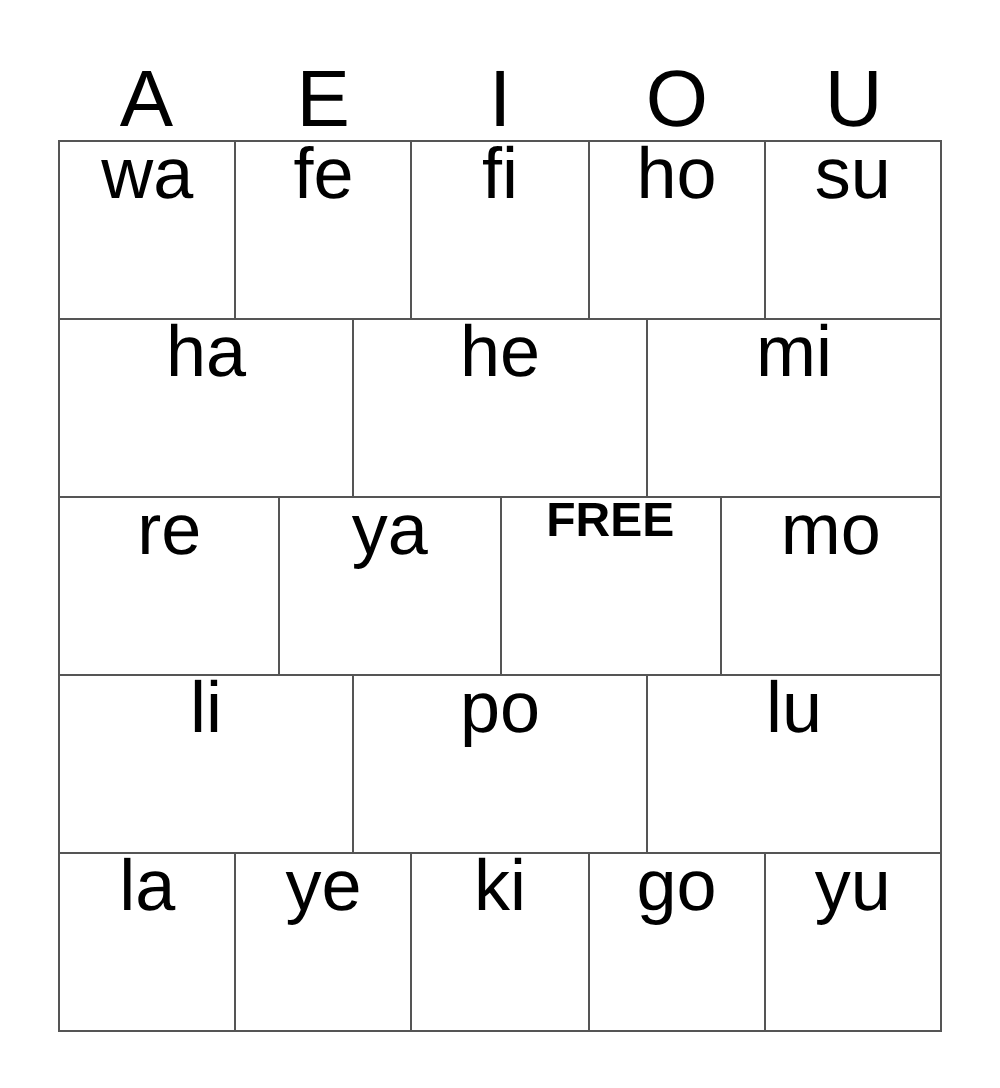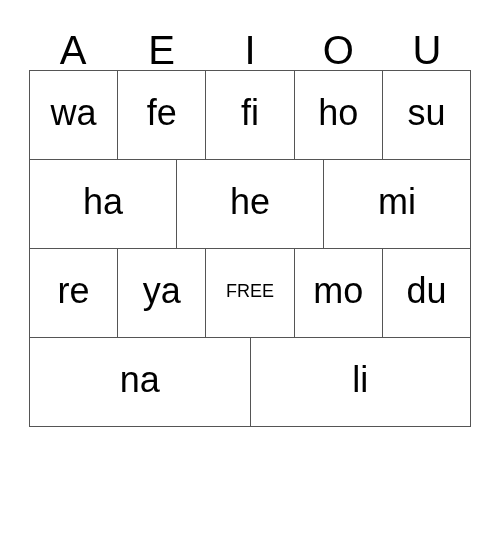--- a/index.html
+++ b/index.html
@@ -54,36 +54,37 @@
     display: flex;
     width: 100%;
   }
   .grid-cell {
     flex: 1 1 0;
     height: 89px;
     box-sizing: border-box;
     border-right: 1.5px solid #555555;
     border-bottom: 1.5px solid #555555;
     display: flex;
-    align-items: center;
+    align-items: flex-start;
     justify-content: center;
     overflow: hidden;
   }
   .grid-cell span {
     font-size: 36px;
     font-weight: 400;
     line-height: 36px;
     display: block;
     white-space: nowrap;
     position: relative;
     top: -2px;
   }
   .grid-cell.free span {
-    font-size: 18px;
+    font-size: 24px;
     line-height: 27px;
+    font-weight: bold;
   }
 </style>
 </head>
 <body>
 
 <div id="bingo-card">
 
   <div class="header-row">
     <div class="header-cell">
       <span>A</span>
@@ -140,29 +141,46 @@
       </div>
       <div class="grid-cell">
         <span>ya</span>
       </div>
       <div class="grid-cell free">
         <span>FREE</span>
       </div>
       <div class="grid-cell">
         <span>mo</span>
       </div>
+    </div>
+
+    <div class="grid-row">
       <div class="grid-cell">
-        <span>du</span>
+        <span>li</span>
+      </div>
+      <div class="grid-cell">
+        <span>po</span>
+      </div>
+      <div class="grid-cell">
+        <span>lu</span>
       </div>
     </div>
 
     <div class="grid-row">
       <div class="grid-cell">
-        <span>na</span>
+        <span>la</span>
       </div>
       <div class="grid-cell">
-        <span>li</span>
+        <span>ye</span>
+      </div>
+      <div class="grid-cell">
+        <span>ki</span>
+      </div>
+      <div class="grid-cell">
+        <span>go</span>
+      </div>
+      <div class="grid-cell">
+        <span>yu</span>
       </div>
     </div>
-
 
   </div>
 </div>
 
 </body></html>

